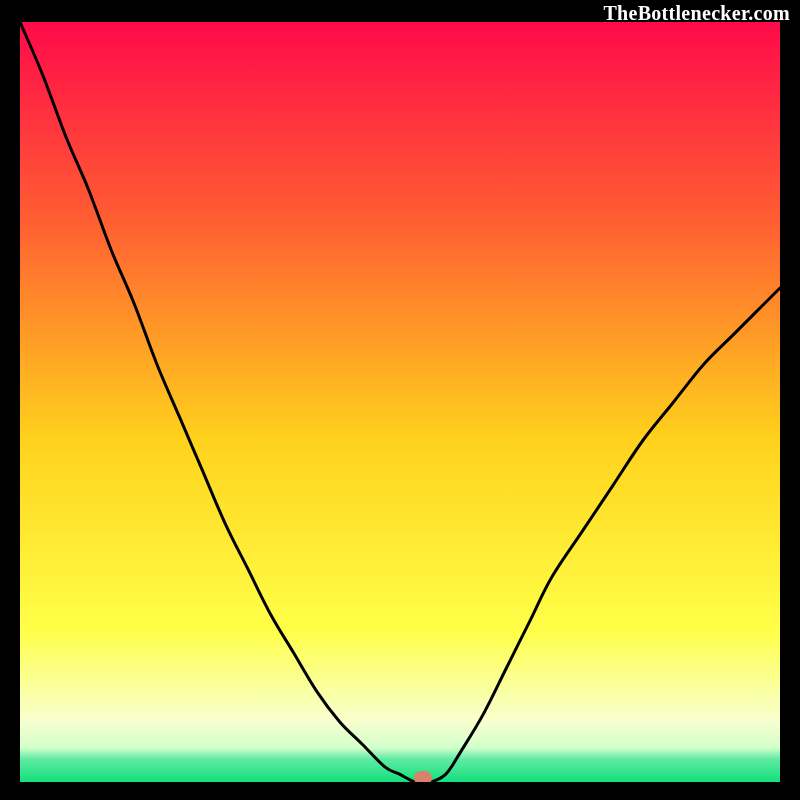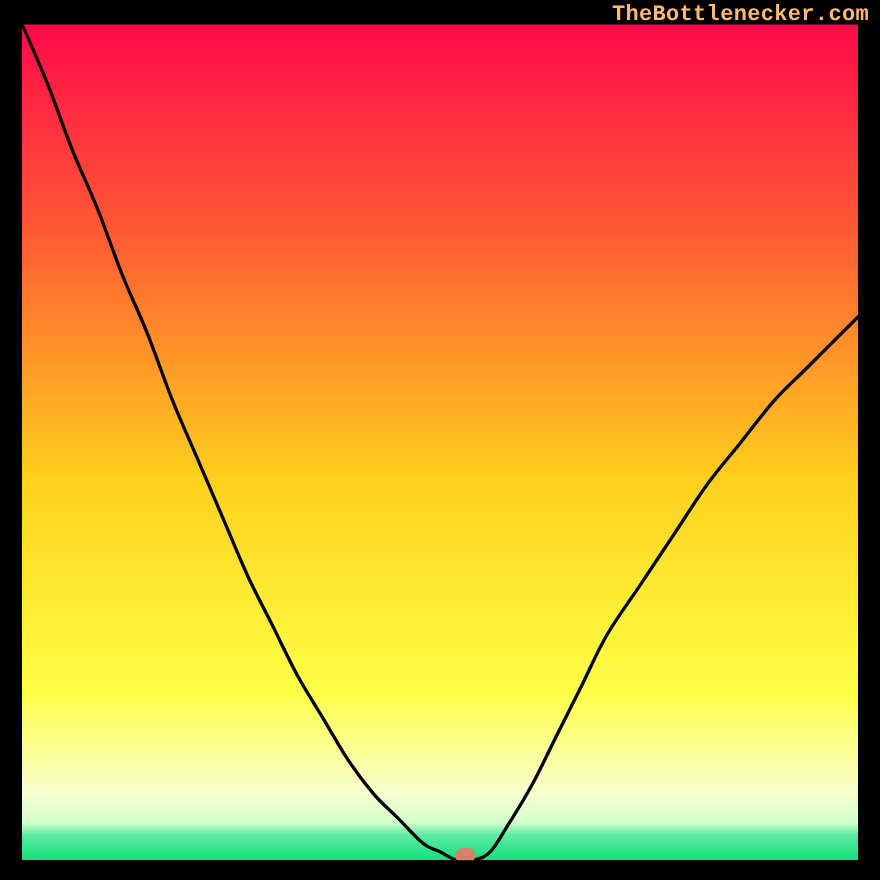--- a/index.html
+++ b/index.html
@@ -12,22 +12,22 @@
   }
   .chart-wrap {
     position: relative;
     width: 800px;
     height: 800px;
   }
   .caption {
     position: absolute;
     top: 2px;
     right: 10px;
-    color: #fdba74;
-    font-family: Liberation Mono, monospace;
+    color: #ffffff;
+    font-family: Liberation Serif, serif;
     font-size: 20px;
     font-weight: bold;
     z-index: 5;
     letter-spacing: 0.3px;
   }
   .plot-area {
     position: absolute;
     left: 20px;
     top: 22px;
     width: 760px;

